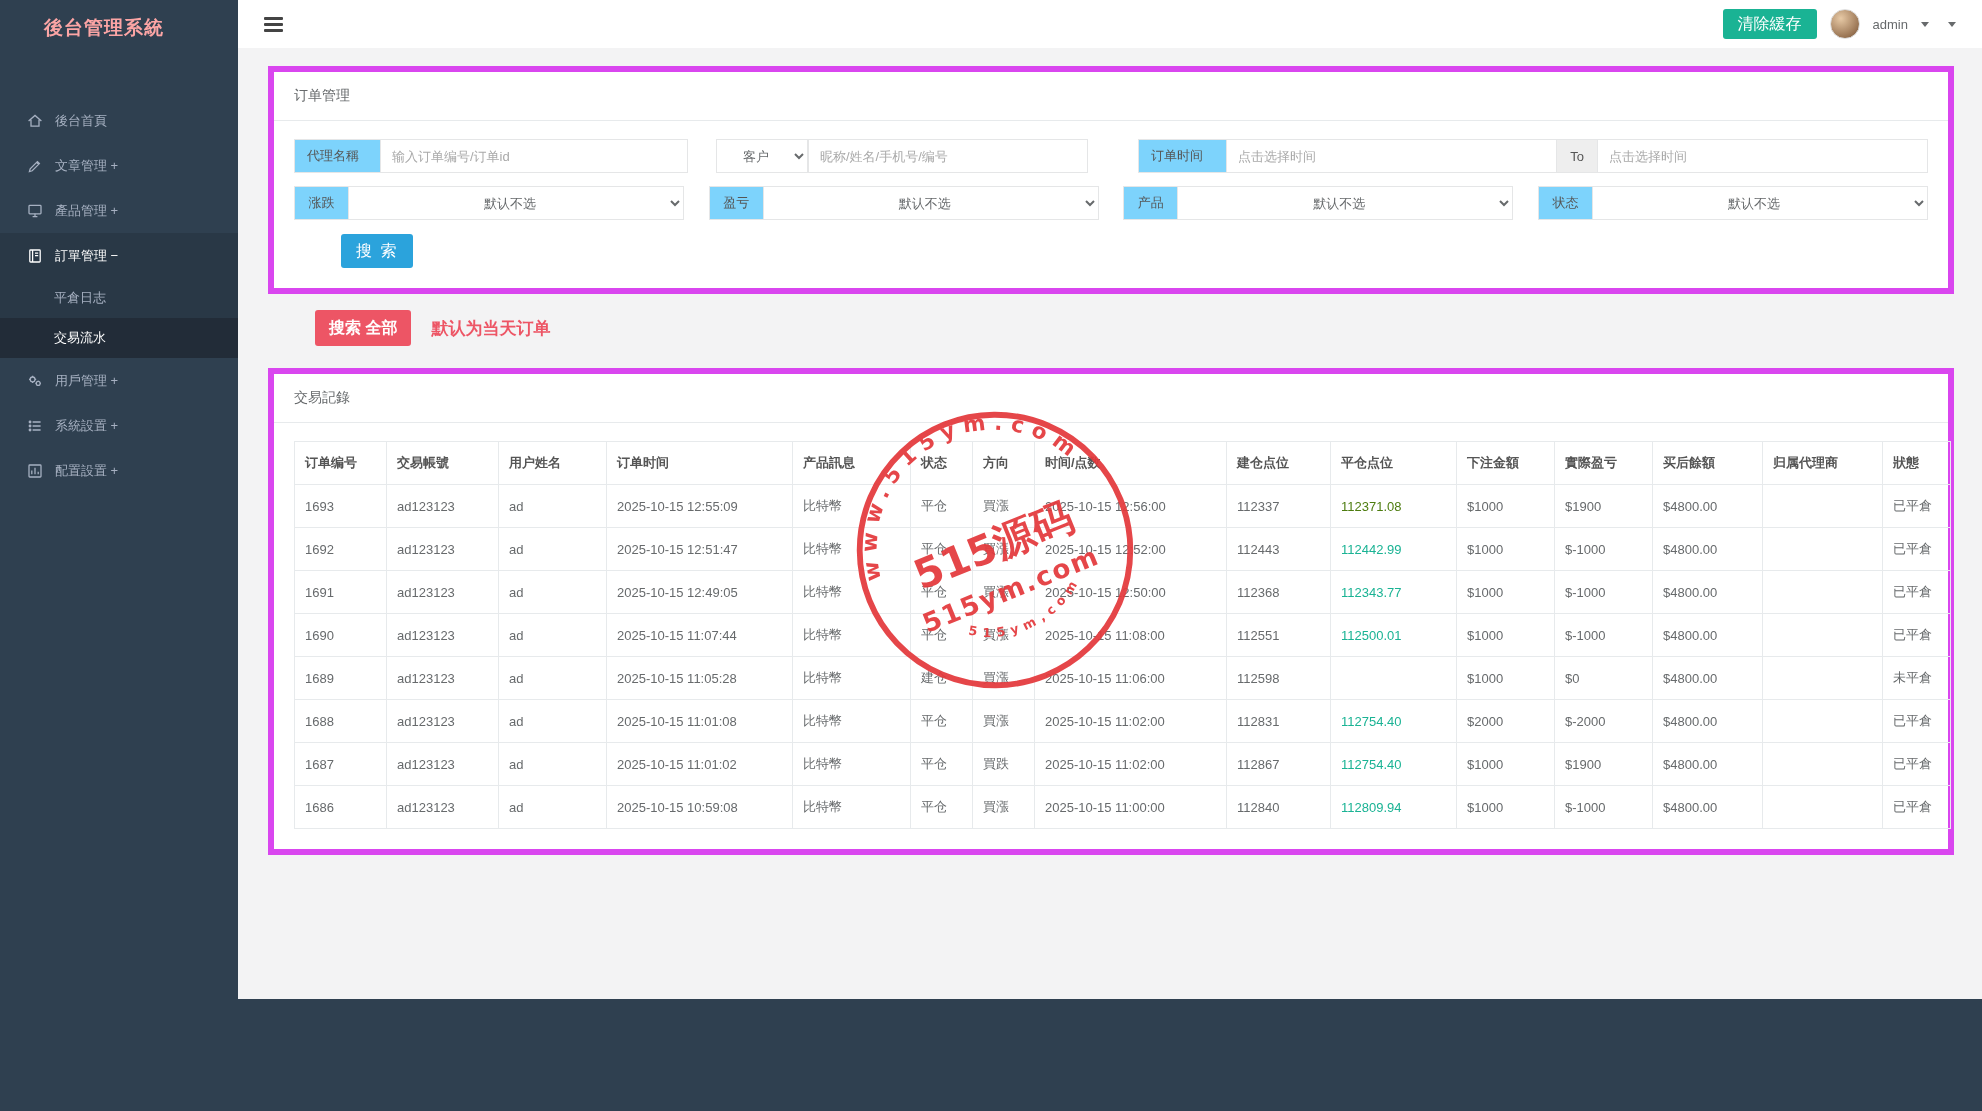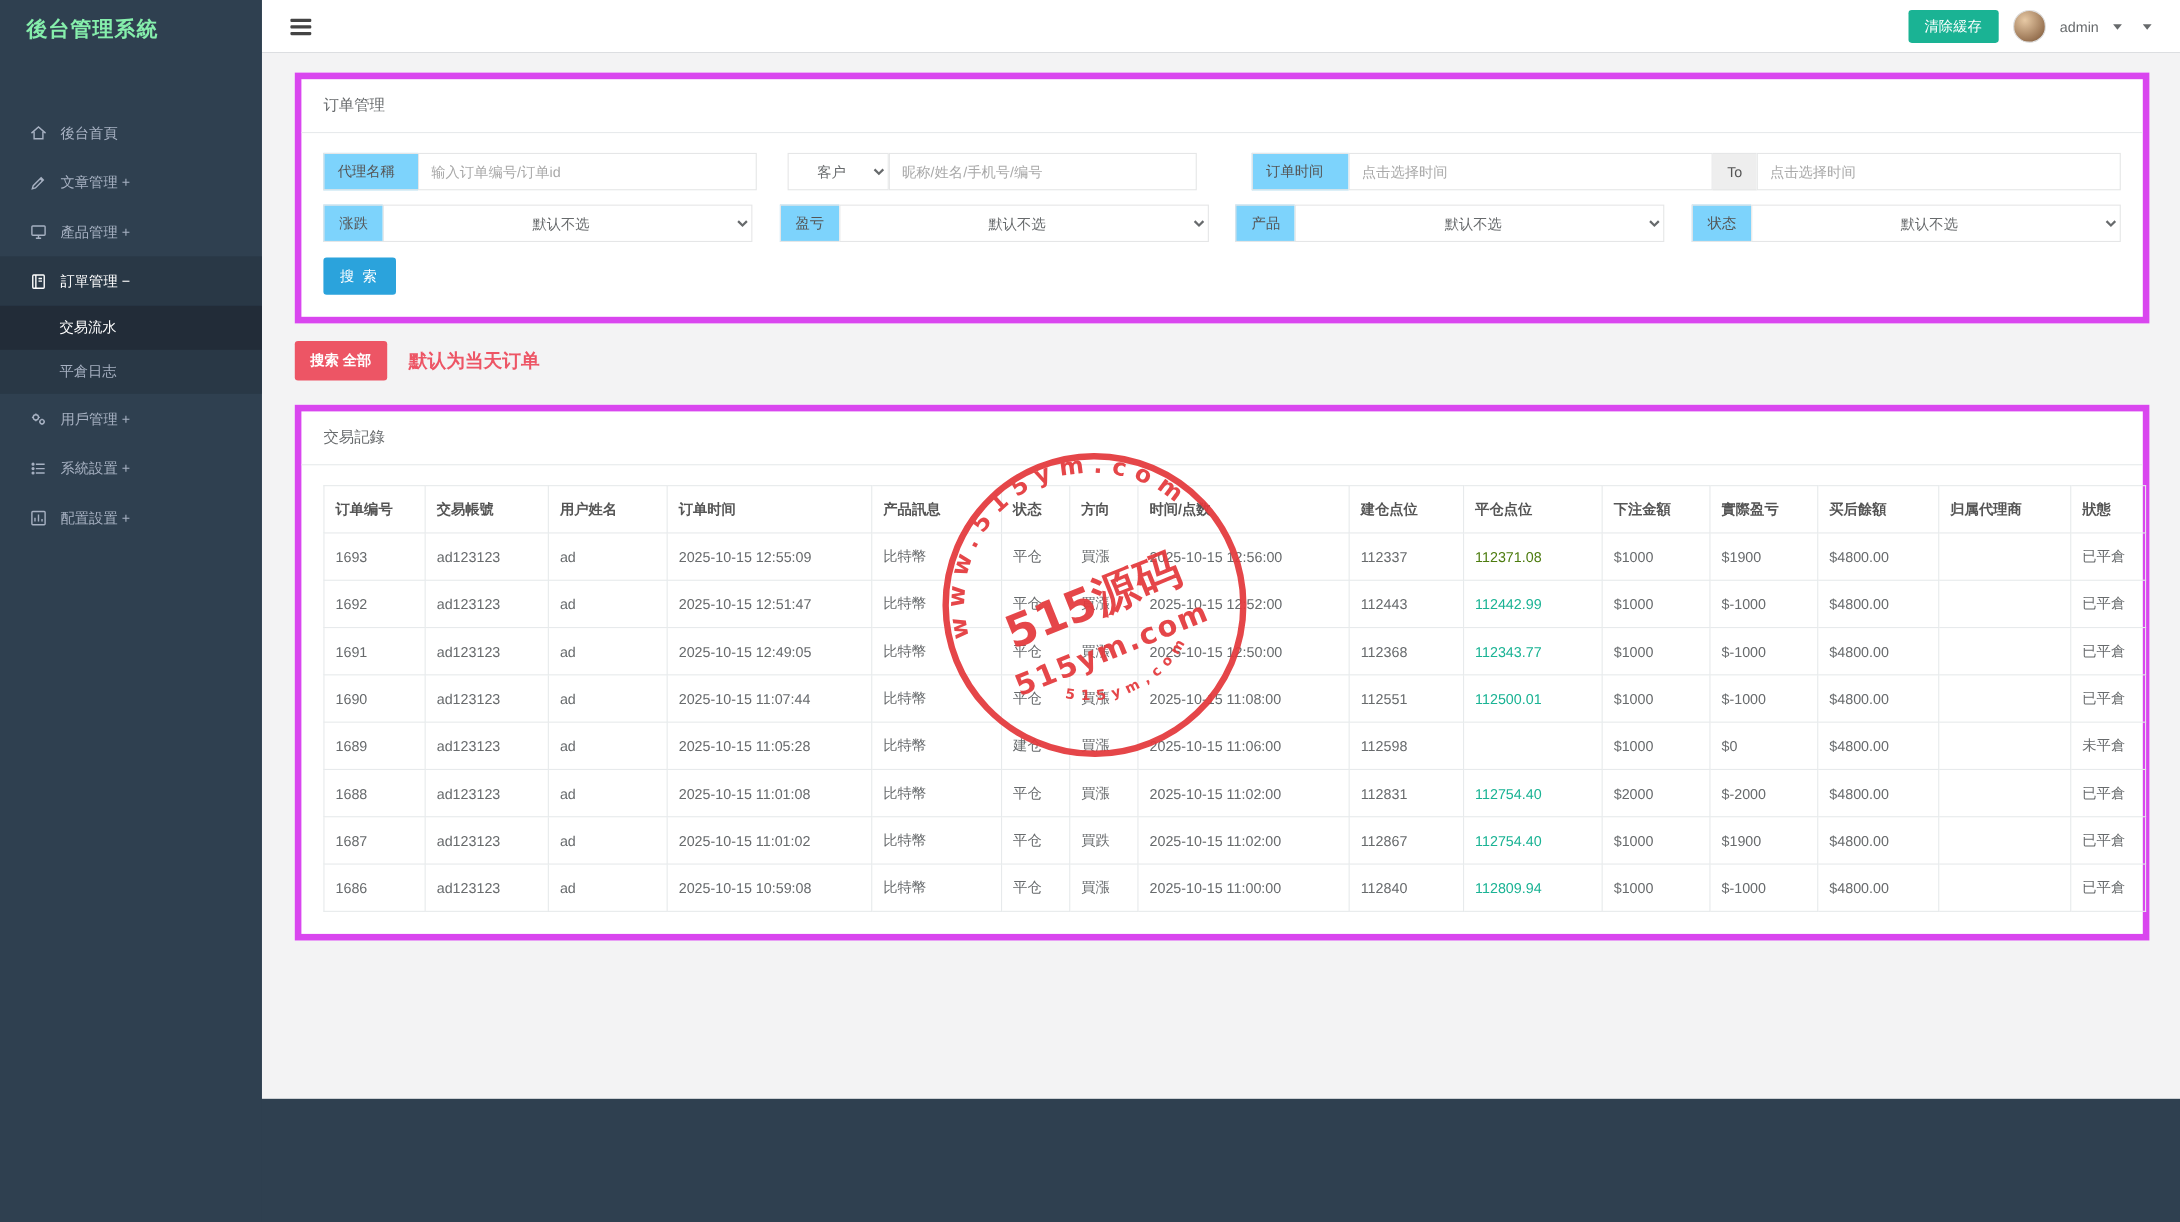--- a/index.html
+++ b/index.html
@@ -5,37 +5,37 @@
   * { box-sizing: border-box; margin: 0; padding: 0; }
   html,body { width:1982px; height:1111px; overflow:hidden; }
   body {
     position:relative;
     background:#2f4050;
     font-family:"Liberation Sans","DejaVu Sans",sans-serif;
     font-size:13px; color:#676a6c;
   }
   
   .sidebar { position:absolute; left:0; top:0; width:238px; height:1111px; background:#2f4050; z-index:2; }
-  .sidebar-title { height:56px; line-height:56px; padding-left:24px; color:#86efac; font-size:19px; font-weight:bold; letter-spacing:1px; }
+  .sidebar-title { height:56px; line-height:56px; padding-left:44px; color:#fca5a5; font-size:19px; font-weight:bold; letter-spacing:1px; }
   .nav { padding-top:42px; }
   .nav-item { height:45px; display:flex; align-items:center; padding-left:26px; color:#a7b1c2; cursor:pointer; }
   .nav-item .nav-icon { width:18px; height:18px; margin-right:11px; display:inline-flex; align-items:center; justify-content:center; }
   .nav-item svg { width:16px; height:16px; stroke:currentColor; fill:none; stroke-width:1.6; }
   .nav-item.open { background:#293846; color:#ffffff; }
   .subnav { background:#293846; }
   .subnav-item { height:40px; display:flex; align-items:center; padding-left:54px; color:#a7b1c2; cursor:pointer; }
   .subnav-item.active { background:#222c38; color:#ffffff; }
   .nav-label { font-size:13px; }
   
   .main { position:absolute; left:238px; top:0; width:1744px; height:1111px; z-index:1; }
   .topbar { height:48px; background:#ffffff; display:flex; align-items:center; padding:0 26px 0 22px; }
   .hamburger { display:inline-flex; flex-direction:column; gap:3px; cursor:pointer; padding:6px 4px; }
   .hamburger span { width:19px; height:3px; background:#444; border-radius:1px; }
   .topbar-right { margin-left:auto; display:flex; align-items:center; gap:13px; }
-  .btn { border:none; border-radius:3px; color:#fff; font-size:13px; cursor:pointer; font-family:inherit; }
+  .btn { border:none; border-radius:3px; color:#fff; font-size:16px; cursor:pointer; font-family:inherit;margin-left:47px; }
   .btn-clear { background:#1ab394; height:30px; padding:0 15px; }
   .avatar { width:30px; height:30px; border-radius:50%; background:radial-gradient(circle at 35% 30%, #e7c9a5, #9a7554 70%, #6d4f35); border:1px solid #ddd; cursor:pointer; }
   .username { color:#676a6c; font-size:13px; cursor:pointer; }
   .caret { width:0; height:0; border-left:4px solid transparent; border-right:4px solid transparent; border-top:5px solid #676a6c; display:inline-block; }
   .caret.edge { margin-left:6px; }
   
   .content { height:951px; background:#f3f3f4; padding:18px 28px 0 30px; }
   .panel { background:#ffffff; border:6px solid #d946ef; }
   .panel-title { padding:15px 20px; border-bottom:1px solid #e7eaec; font-size:14px; color:#676a6c; }
   .panel-body { padding:18px 20px 20px 20px; }
@@ -119,25 +119,25 @@
       <span class="nav-icon">
         <svg viewBox="0 0 20 20">
             <rect x="3.5" y="2.5" width="13" height="15" rx="1"></rect>
             <path d="M7 2.5 V17.5 M10 6.5 H14 M10 9.5 H14"></path>
           </svg>
       </span>
       <span class="nav-label">訂單管理 −</span>
     </div>
 
     <div class="subnav">
+      <div class="subnav-item">
+        <span>平倉日志</span>
+      </div>
       <div class="subnav-item active">
         <span>交易流水</span>
-      </div>
-      <div class="subnav-item">
-        <span>平倉日志</span>
       </div>
     </div>
 
     <div class="nav-item">
       <span class="nav-icon">
         <svg viewBox="0 0 20 20">
             <circle cx="7" cy="8" r="3"></circle>
             <path d="M7 3.5 V5 M7 11 V12.5 M2.5 8 H4 M10 8 H11.5"></path>
             <circle cx="14" cy="13" r="2.4"></circle>
             <path d="M14 9.6 V10.6 M14 15.4 V16.4 M10.6 13 H11.6 M16.4 13 H17.4"></path>

